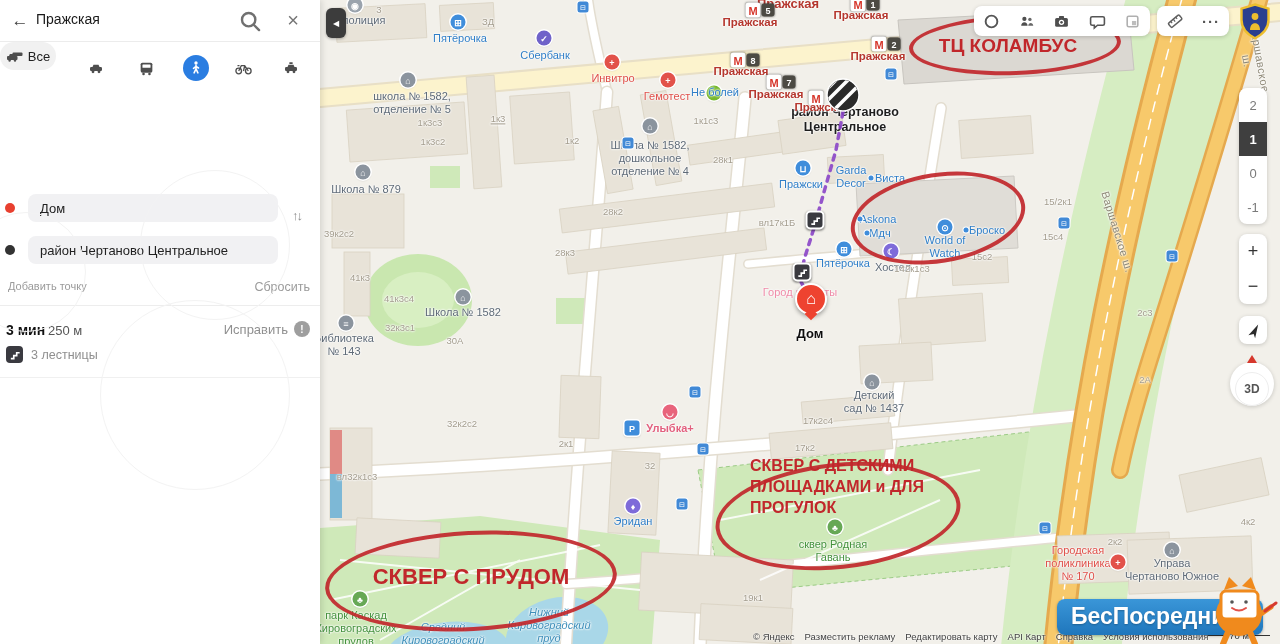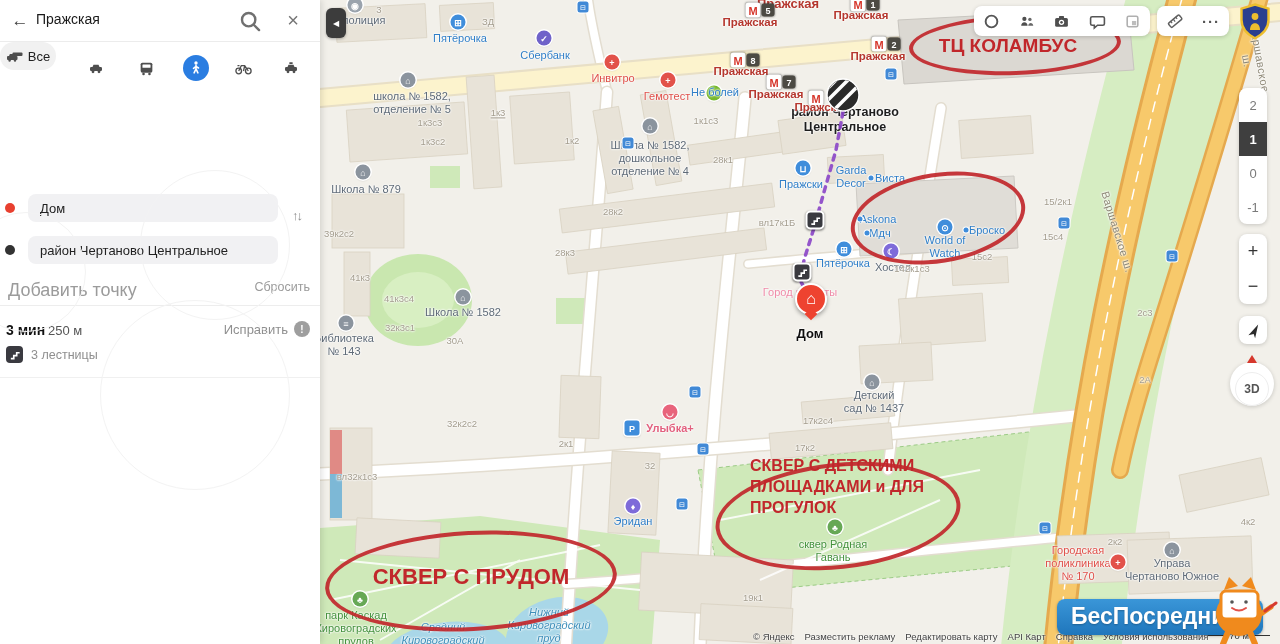--- a/index.html
+++ b/index.html
@@ -77,21 +77,21 @@
             display:flex;align-items:center;justify-content:center;gap:4px;font-size:13px;color:#222}
   #mode-walk-circle{width:26px;height:26px;border-radius:50%;background:#2a7de1;display:flex;
                     align-items:center;justify-content:center}
   #route-box{position:relative}
   .pt-dot{position:absolute;left:5px;width:10px;height:10px;border-radius:50%}
   .route-input{position:absolute;left:28px;width:250px;height:28px;background:#f1f1f3;border-radius:8px;
                font-size:13px;color:#222;display:flex;align-items:center;padding-left:12px;cursor:text;
                overflow:hidden;white-space:nowrap}
   #swap-btn{position:absolute;left:292px;top:24px;color:#8a8a8a;font-size:13px;letter-spacing:-2px;cursor:pointer}
   #addreset-row{position:relative;height:34px;border-bottom:1px solid #ededed}
-  #add-point{position:absolute;left:8px;top:8px;font-size:18px;color:#9b9b9b;cursor:pointer}
+  #add-point{position:absolute;left:8px;top:8px;font-size:11px;color:#9b9b9b;cursor:pointer}
   #reset-btn{position:absolute;right:10px;top:8px;font-size:12.5px;color:#9b9b9b;cursor:pointer}
   #result-box{position:relative;height:72px;border-bottom:1px solid #f0f0f0}
   #duration{position:absolute;left:6px;top:16px;font-size:14px;font-weight:700;color:#111}
   #distance{position:absolute;left:48px;top:17px;font-size:13px;color:#555}
   #fix-link{position:absolute;right:32px;top:16px;font-size:13px;color:#8f8f8f;cursor:pointer}
   #info-badge{position:absolute;right:10px;top:15px;width:16px;height:16px;border-radius:50%;
               background:#9e9e9e;color:#fff;font-size:10px;font-weight:700;display:flex;
               align-items:center;justify-content:center}
   #stairs-row{position:absolute;left:6px;top:40px;display:flex;align-items:center;gap:8px}
   #stairs-ic{width:17px;height:17px;background:#3a3a40;border-radius:4px;display:flex;
@@ -302,21 +302,21 @@
         <div class="lbl c-gray" style="left: 1172px; top: 570px;">Управа
 Чертаново Южное</div>
         <div class="poi-ic sq" style="left: 632px; top: 428px; background: rgb(63, 141, 219);">P</div>
         <div class="lbl c-dom" style="left: 810px; top: 334px;">Дом</div>
         <div class="lbl c-district" style="left: 845px; top: 120px;">район Чертаново
 Центральное</div>
         <div class="lbl c-num" style="left: 379px; top: 10px;">3</div>
         <div class="lbl c-num" style="left: 488px; top: 22px;">ЗД</div>
         <div class="lbl c-num" style="left: 430px; top: 123px;">1к3с3</div>
         <div class="lbl c-num" style="left: 433px; top: 142px;">1к3с2</div>
-        <div class="lbl c-num" style="left: 498px; top: 113px; text-decoration: underline;">1к3</div>
+        <div class="lbl c-num" style="left: 498px; top: 119px; text-decoration: underline;">1к3</div>
         <div class="lbl c-num" style="left: 572px; top: 141px;">1к2</div>
         <div class="lbl c-num" style="left: 706px; top: 121px;">1к1с3</div>
         <div class="lbl c-num" style="left: 723px; top: 160px;">28к1</div>
         <div class="lbl c-num" style="left: 613px; top: 212px;">28к2</div>
         <div class="lbl c-num" style="left: 565px; top: 253px;">28к3</div>
         <div class="lbl c-num" style="left: 777px; top: 223px;">вл17к1Б</div>
         <div class="lbl c-num" style="left: 912px; top: 269px;">142к1с3</div>
         <div class="lbl c-num" style="left: 982px; top: 257px;">15с2</div>
         <div class="lbl c-num" style="left: 1053px; top: 237px;">15с4</div>
         <div class="lbl c-num" style="left: 1058px; top: 202px;">15/2к1</div>

